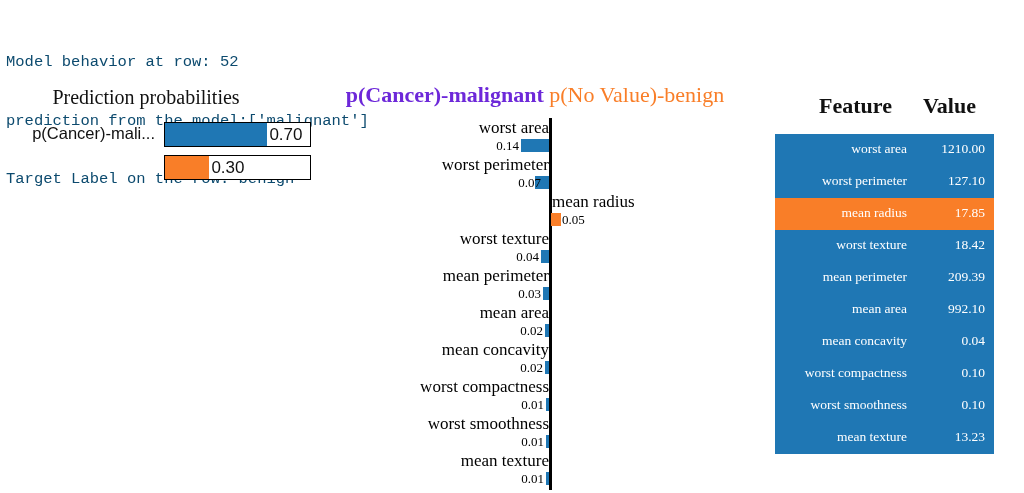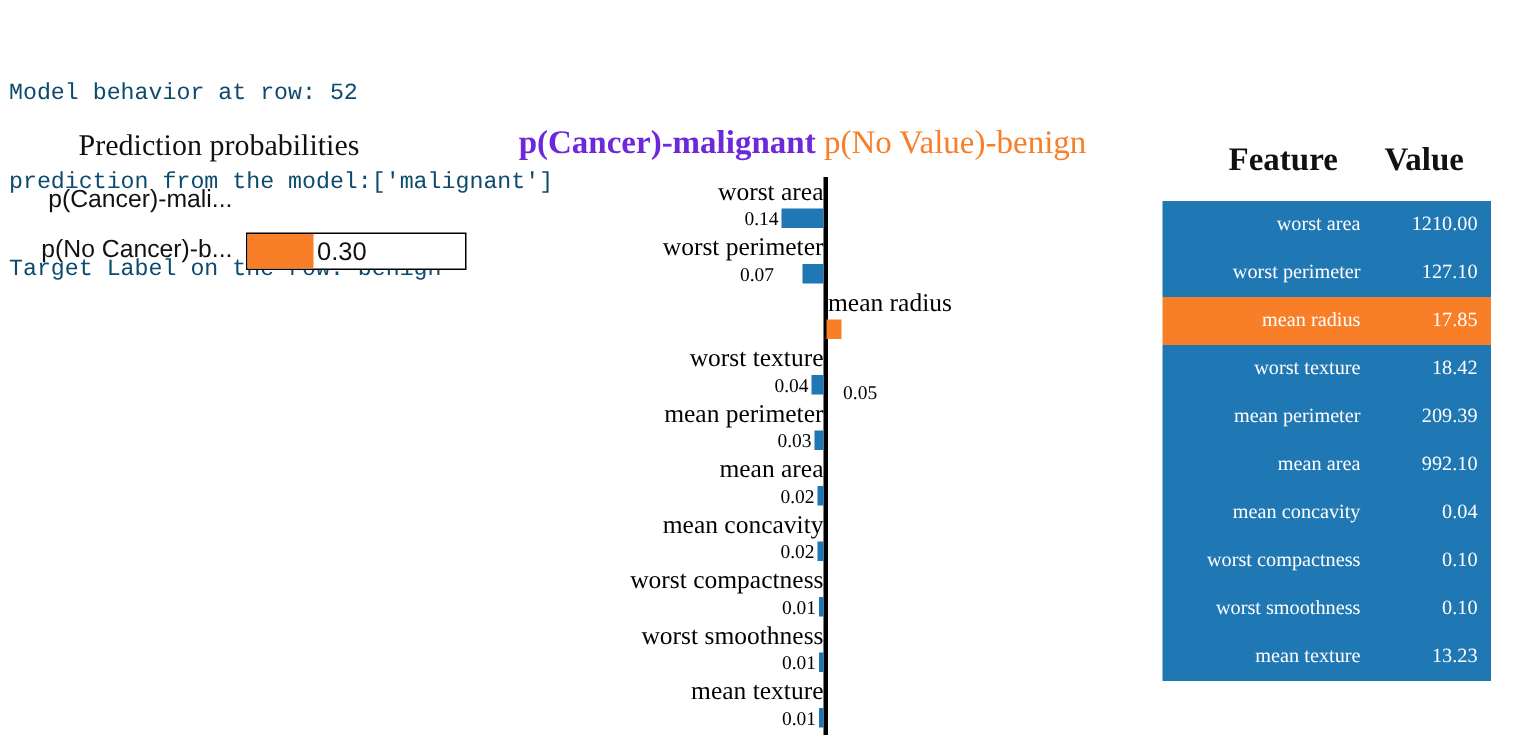--- a/index.html
+++ b/index.html
@@ -153,21 +153,21 @@
   }
   .lime-vlabel {
     position: absolute;
     top: 19px;
     font-size: 13px;
     color: #000000;
     line-height: 17px;
     white-space: nowrap;
   }
   .lime-vlabel.left  { text-align: right; }
-  .lime-vlabel.right { text-align: center; margin-top: 42px;  }
+  .lime-vlabel.right { text-align: center;  }
 
   
   #feature-table {
     position: absolute;
     left: 775px;
     top: 93px;
     width: 219px;
   }
   #ft-head {
     position: relative;
@@ -218,23 +218,26 @@
 <div id="header-text">
   <div>Model behavior at row: 52</div>
   <div>prediction from the model:['malignant']</div>
   <div>Target Label on the row: benign</div>
 </div>
 
 <div id="pred-panel">
   <div id="pred-title">Prediction probabilities</div>
   <div class="pred-row r0">
     <div class="pred-label">p(Cancer)-mali...</div>
+    <div class="pred-bar-box">
+      <div class="pred-bar-fill" id="pred-fill-0" style="background: rgb(31, 119, 180); width: 70%;"></div>
+      <div class="pred-bar-value" id="pred-val-0" style="left: 72%;">0.70</div>
+    </div>
   </div>
   <div class="pred-row r1">
-    <div class="pred-label">p(No Cancer)-b...</div>
     <div class="pred-bar-box">
       <div class="pred-bar-fill" id="pred-fill-1" style="background: rgb(249, 126, 40); width: 30%;"></div>
       <div class="pred-bar-value" id="pred-val-1" style="left: 32%;">0.30</div>
     </div>
   </div>
 </div>
 
 <div id="lime-chart">
   <div id="lime-title">
     <span class="t-pos">p(Cancer)-malignant</span><span> </span><span class="t-neg">p(No Value)-benign</span>
@@ -243,21 +246,21 @@
     <div id="lime-axis"></div>
 
   <div class="lime-row" style="top: 0px;">
         <div class="lime-flabel left">worst area</div>
         <div class="lime-bar" style="background: rgb(31, 119, 180); width: 28px; left: 221px;"></div>
         <div class="lime-vlabel left" style="right: 251px;">0.14</div>
       </div>
       <div class="lime-row" style="top: 37px;">
         <div class="lime-flabel left">worst perimeter</div>
         <div class="lime-bar" style="background: rgb(31, 119, 180); width: 14px; left: 235px;"></div>
-        <div class="lime-vlabel left" style="right: 254px;">0.07</div>
+        <div class="lime-vlabel left" style="right: 229px;">0.07</div>
       </div>
       <div class="lime-row" style="top: 74px;">
         <div class="lime-flabel right">mean radius</div>
         <div class="lime-bar" style="background: rgb(249, 126, 40); width: 10px; left: 251px;"></div>
         <div class="lime-vlabel right" style="left: 262px;">0.05</div>
       </div>
       <div class="lime-row" style="top: 111px;">
         <div class="lime-flabel left">worst texture</div>
         <div class="lime-bar" style="background: rgb(31, 119, 180); width: 8px; left: 241px;"></div>
         <div class="lime-vlabel left" style="right: 231px;">0.04</div>

